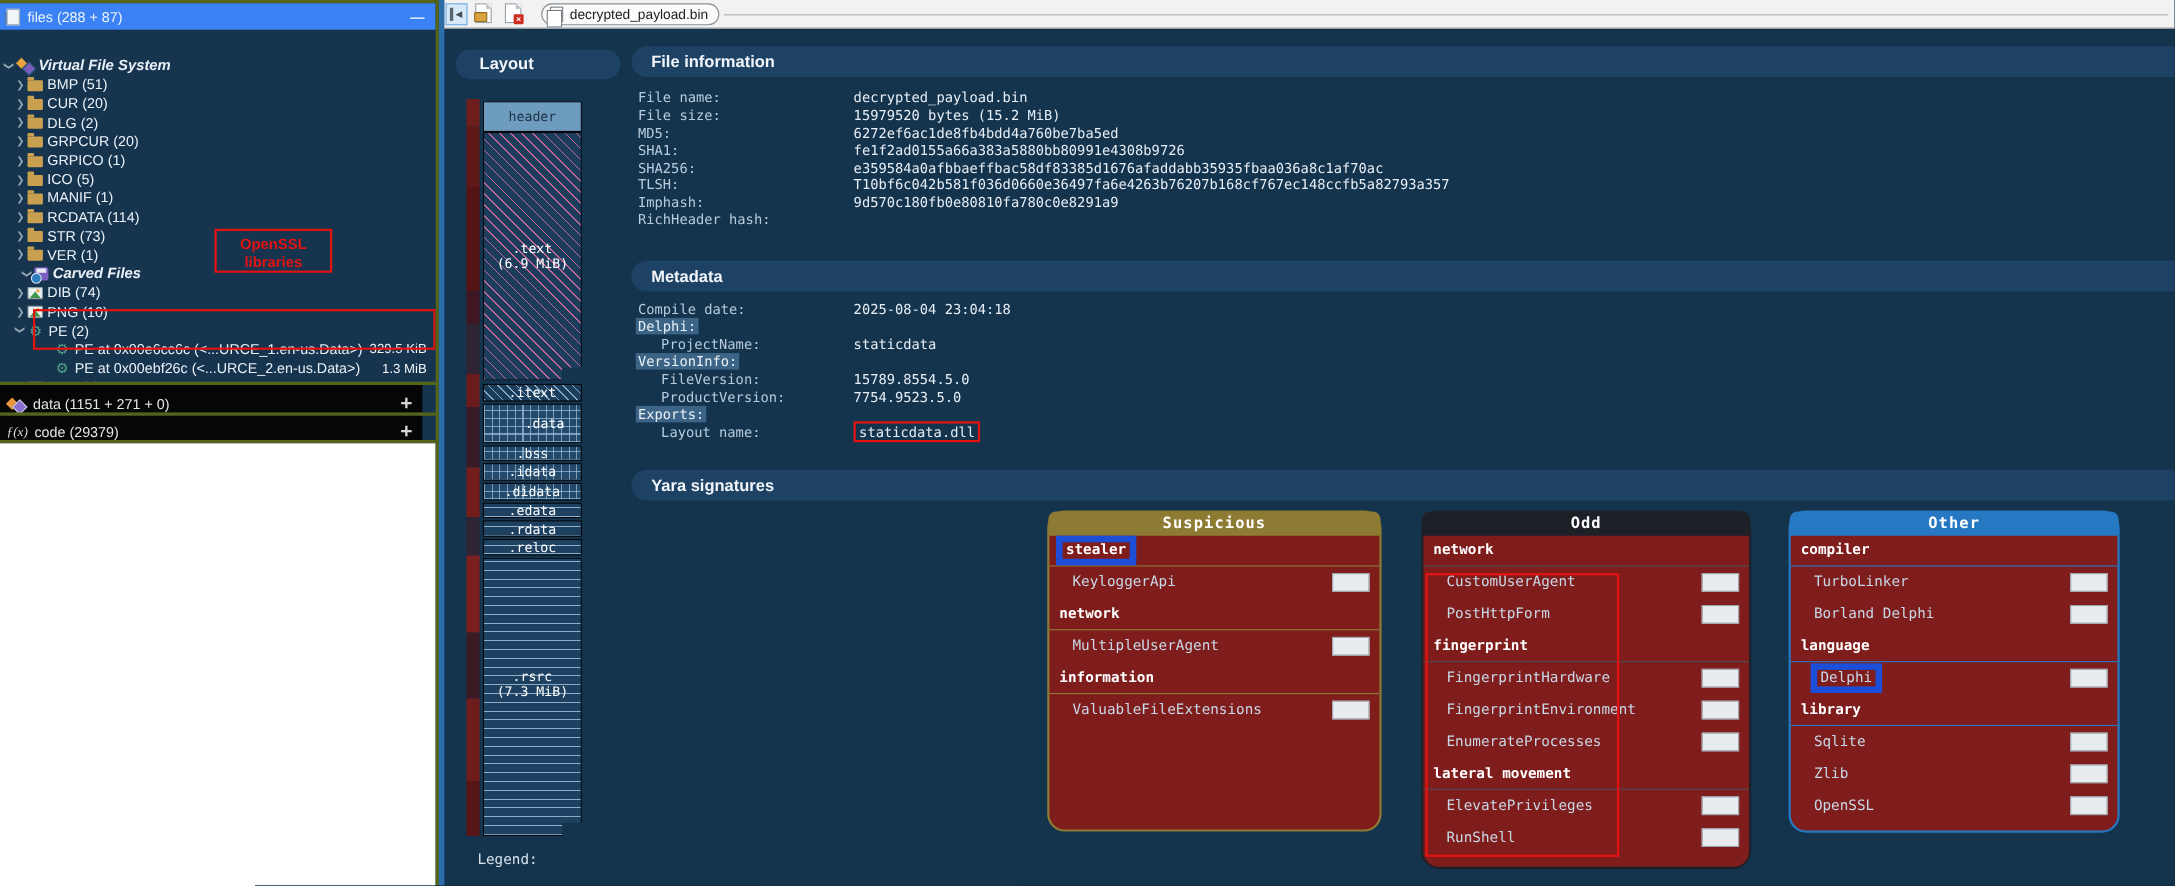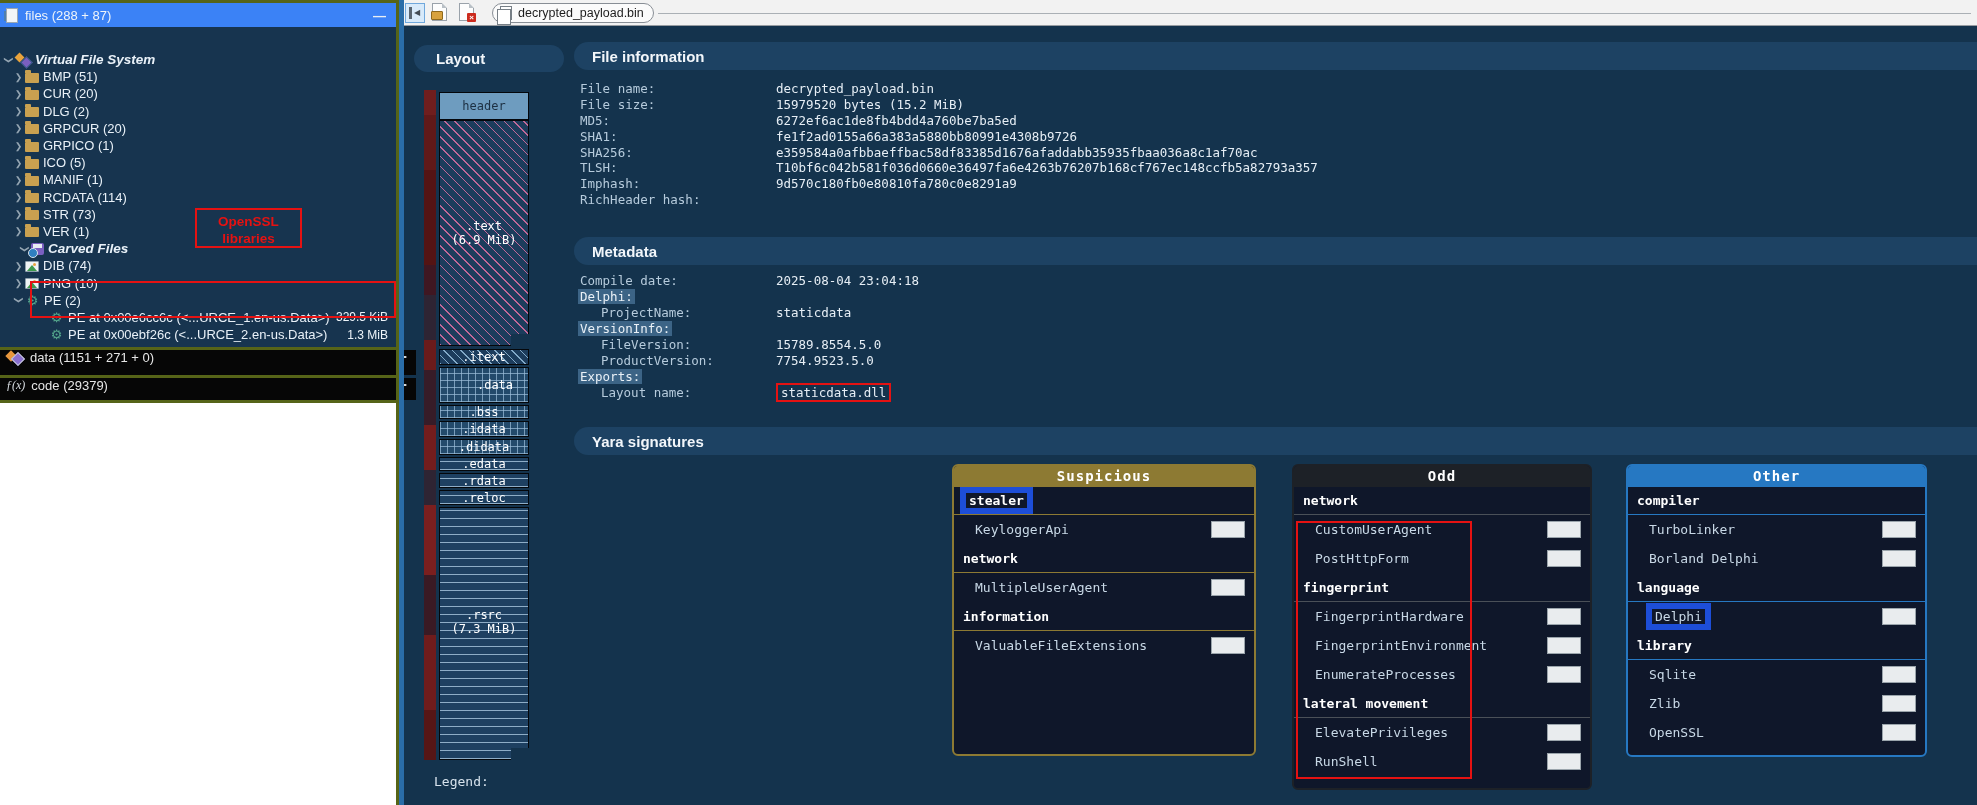--- a/index.html
+++ b/index.html
@@ -29,21 +29,21 @@
   .ico-carved { width:13px; height:12px; background:#7a5fc0; border-radius:2px; }
   .ico-carved::before { content:""; position:absolute; left:2px; top:1px; width:9px; height:4px; background:#e8ecf2; }
   .ico-carved::after { content:""; position:absolute; left:-3px; top:5px; width:8px; height:8px; background:#2f7fc0; border-radius:50%; border:1px solid #d6e2ec; }
   .ico-image { width:14px; height:11px; background:#eef3f5; border:1px solid #8fa0ad; border-radius:1px; margin-top:1px; }
   .ico-image::before { content:""; position:absolute; left:1px; bottom:0; width:0; height:0; border-left:5px solid transparent; border-right:5px solid transparent; border-bottom:6px solid #3f9a4d; }
   .ico-image::after { content:""; position:absolute; right:2px; top:1px; width:3px; height:3px; background:#e8a33d; border-radius:50%; }
   .ico-gear { width:15px; height:15px; color:#54a58c; font-size:13px; line-height:15px; text-align:center; }
   .red-box { position:absolute; border:2px solid #e51212; }
   .ssl-note { left:195px; top:208px; width:107px; height:40px; color:#e51212; font-weight:bold; font-size:13.5px; text-align:center; line-height:17px; padding-top:3px; }
   .pe-red-box { left:30px; top:281px; width:366px; height:37px; }
-  .black-bar { position:absolute; left:0; width:416px; background:#060606; display:flex; align-items:flex-start; color:#e6e6e6; font-size:13px; }
+  .black-bar { position:absolute; left:0; width:384px; background:#060606; display:flex; align-items:flex-end; color:#e6e6e6; font-size:13px; }
   .data-bar { top:350px; height:25px; }
   .code-bar { top:378px; height:22px; }
   .olive-line { position:absolute; left:0; width:396px; height:3px; background:#566418; }
   .plus { margin-left:auto; margin-right:9px; color:#d6d6d6; font-size:19px; font-weight:bold; line-height:14px; }
   .ico-data { width:18px; height:14px; margin:0 6px 0 6px; }
   .ico-data::before { content:""; position:absolute; left:1px; top:2px; width:8px; height:8px; background:#e8973d; transform:rotate(45deg); }
   .ico-data::after { content:""; position:absolute; left:7px; top:4px; width:8px; height:8px; background:#8a6fd0; transform:rotate(45deg); border:1px solid #c8cfd8; }
   .ico-code { margin:0 6px 0 6px; font-style:italic; color:#d8dde2; font-size:12px; font-family:"Liberation Serif",serif; }
   .sb-white { position:absolute; left:0; top:403px; width:396px; height:402px; background:#ffffff; }
 
@@ -92,21 +92,21 @@
   .fi-rows { top:81px; } .md-rows { top:272px; }
   .irow { display:flex; align-items:center; }
   .fi-rows .irow { height:15.8px; } .md-rows .irow { height:16.1px; }
   .irow .ilabel { width:196px; color:#b6cbdc; flex:none; }
   .irow .ilabel.ind { padding-left:21px; }
   .irow .ilabel .hl { background:#3c6486; color:#eaf1f7; padding:0 2px; margin-left:-2px; }
   .irow .ival { color:#e6eef5; }
   .irow .ival.boxed { border:2px solid #e51212; padding:0 3px; }
 
   
-  .card { position:absolute; top:464px; border-radius:6px; border:2px solid; background:#0f172a; }
+  .card { position:absolute; top:464px; border-radius:16px; border:2px solid; background:#7f1d1d; }
   .card-header { height:22px; margin:-1px; border-radius:7px 7px 0 0; display:flex; align-items:center; justify-content:center; color:#fff; font-family:"DejaVu Sans Mono",monospace; font-weight:bold; font-size:14px; letter-spacing:1px; }
   .crow { height:29px; display:flex; align-items:center; font-family:"DejaVu Sans Mono",monospace; font-size:13px; }
   .crow.cat { padding-left:9px; color:#ffffff; font-weight:bold; }
   .crow.item { padding-left:21px; color:#c8d8e6; }
   .catlbl.boxed { border:6px solid #1d4ed8; padding:0 3px; margin-left:-3px; }
   .gauge { margin-left:auto; margin-right:9px; width:34px; height:17px; border:1px solid #9aa4ab; background:#e9ecee; flex:none; }
   .odd-overlay { position:absolute; left:2px; top:55px; width:176px; height:258px; border:2px solid #e51212; pointer-events:none; }
 </style>
 </head>
 <body>

